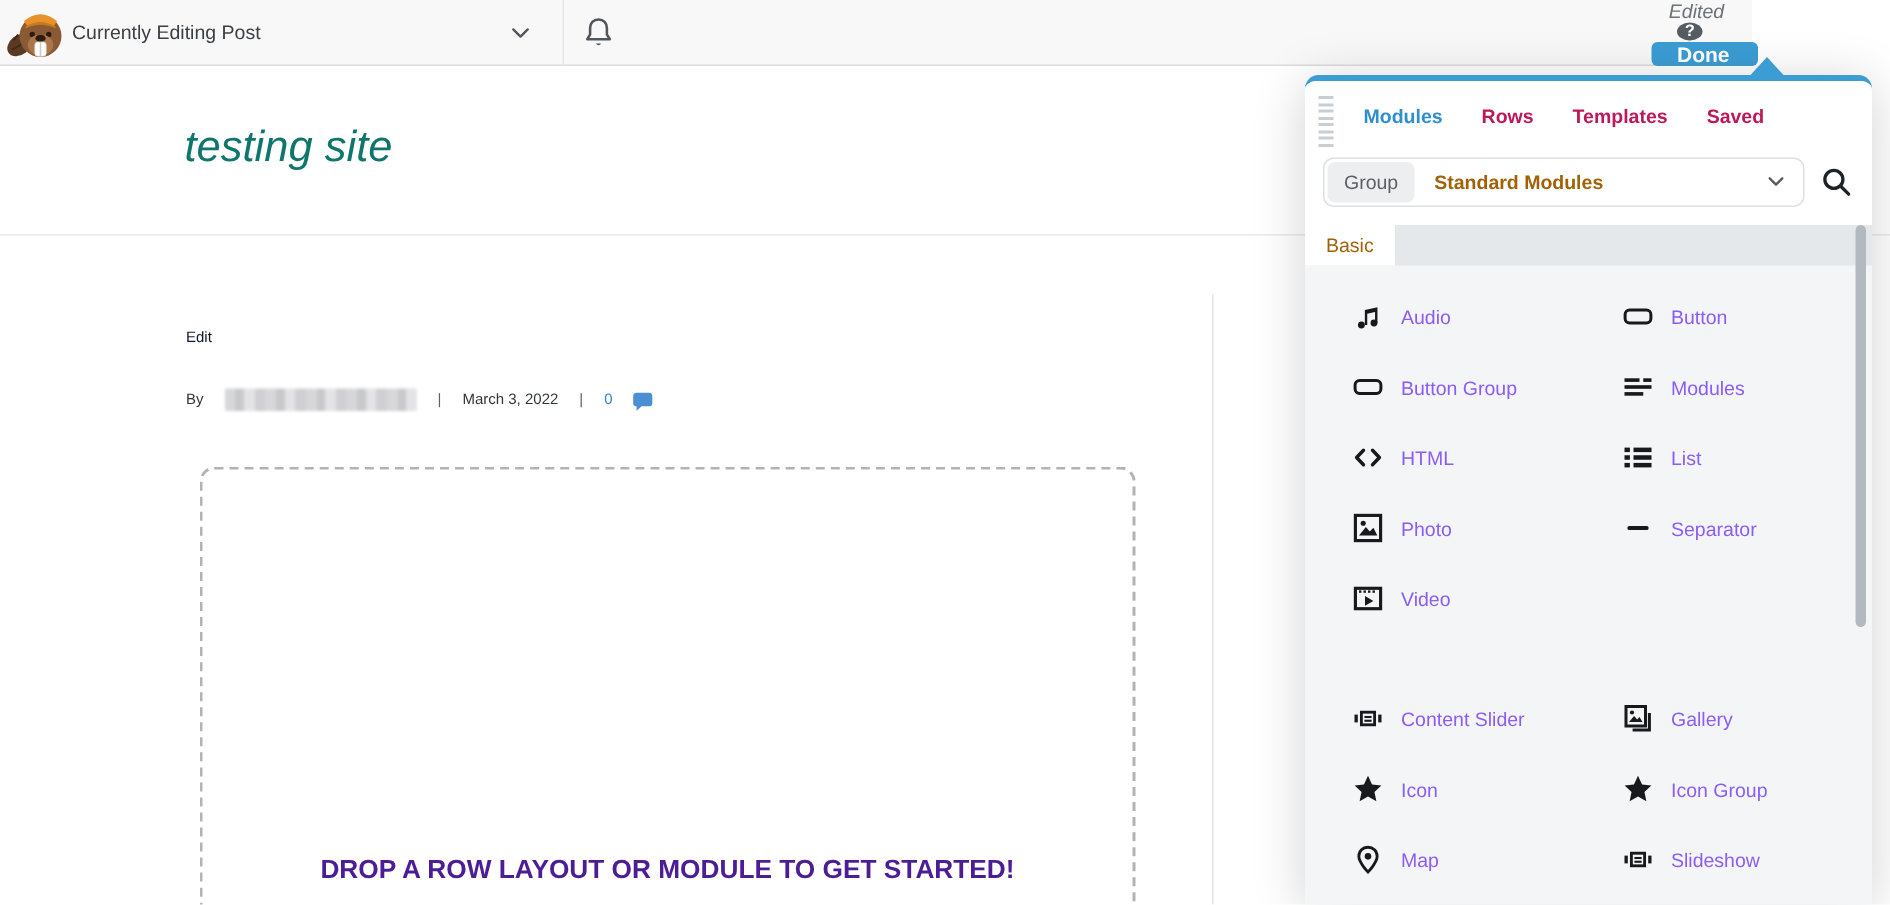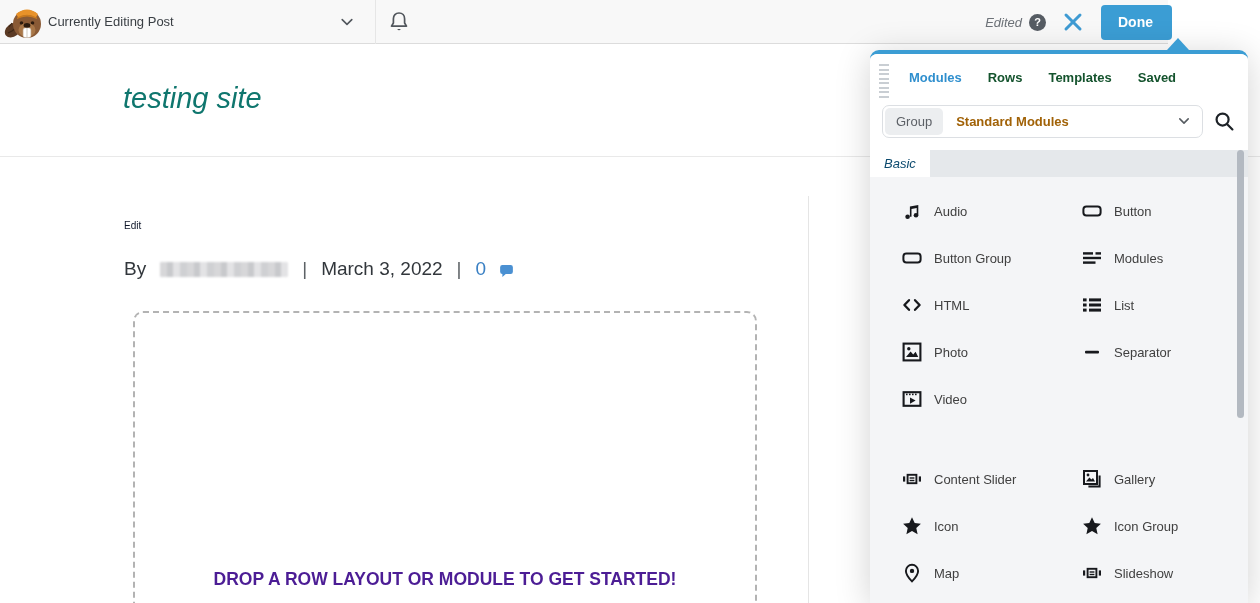--- a/index.html
+++ b/index.html
@@ -8,36 +8,36 @@
   #stage { position:relative; width:1260px; height:603px; background:#fff; }
 
   
   .topbar { position:absolute; top:0; left:0; width:1168px; height:44px;
     background:#f8f8f8; border-bottom:1px solid #dcdcdc; display:flex; align-items:center; z-index:10; }
   .logo { position:absolute; left:4px; top:3px; width:40px; height:40px; }
   .topbar-title { position:absolute; left:48px; top:14px; font-size:13px; color:#3a3f44; }
   .tb-chevron { position:absolute; left:338px; top:14px; width:18px; height:16px; color:#52575d; }
   .tb-divider { position:absolute; left:375px; top:0; width:1px; height:44px; background:#e6e6e6; }
   .tb-bell { position:absolute; left:388px; top:10px; width:22px; height:24px; color:#51565c; }
-  .tb-right { position:absolute; right:0; top:0; height:44px; display:flex; align-items:center; }
+  .tb-right { position:absolute; right:0; top:0; height:44px; display:flex; align-items:center;flex-direction:column; }
   .edited-label { font-style:italic; font-size:13px; color:#6d7278; margin-right:7px; }
   .help-icon { width:17px; height:17px; border-radius:50%; background:#565c63; color:#fff;
     font-size:11px; font-weight:bold; display:flex; align-items:center; justify-content:center;
     margin-right:16px; font-style:normal; }
   .close-icon { width:22px; height:22px; margin-right:17px; color:#3f9bd3; cursor:pointer; }
   .done-button { height:35px; padding:0 19px 0 17px; background:#3b9dd4; color:#fff; border:none;
     border-radius:4px; font-size:14px; font-weight:bold; font-family:inherit; cursor:pointer; margin-right:-4px; }
 
   
   .page-heading { position:absolute; left:123px; top:82px; font-size:29px; font-weight:400; color:#0f766e;font-style:italic; }
   .heading-rule { position:absolute; left:0; top:156px; width:1260px; height:1px; background:#e9e9e9; }
   .content-divider { position:absolute; left:808px; top:196px; width:1px; height:407px; background:#e5e5e5; }
   .edit-link { position:absolute; left:124px; top:220px; font-size:10px; color:#0f172a; cursor:pointer; }
   .byline { position:absolute; left:124px; top:258px; display:flex; align-items:center; gap:14px;
-    font-size:19px; color:#32373c; }
+    font-size:10px; color:#32373c; }
   .redacted-name { display:inline-block; width:128px; height:15px; border-radius:1px;
     background:repeating-linear-gradient(90deg,#d7d7d9 0 7px,#c8c9cc 7px 13px,#e3e3e5 13px 20px,#cfd0d3 20px 27px);
     filter:blur(1.1px); }
   .byline .sep { color:#5d6266; }
   .comment-count { color:#3a80c4; }
   .bubble-icon { width:15px; height:15px; color:#4a90d2; margin-left:-1px; margin-top:2px; }
   .dropzone { position:absolute; left:133px; top:311px; width:624px; height:330px;
     border:2px dashed #b3b3b3; border-radius:10px; }
   .dropzone-text { position:absolute; left:0; top:256px; width:100%; text-align:center;
     font-size:17.5px; font-weight:bold; color:#4c1d95; letter-spacing:0; }
@@ -46,39 +46,39 @@
   .panel { position:absolute; left:870px; top:50px; width:378px; height:553px;
     background:#f4f5f7; border-top:4px solid #3b9dd4; border-radius:9px 9px 0 0;
     box-shadow:0 5px 35px rgba(0,0,0,.18); z-index:20; }
   .panel-caret { position:absolute; left:297px; top:-16px; width:0; height:0;
     border-left:11px solid transparent; border-right:11px solid transparent;
     border-bottom:12px solid #3b9dd4; }
   .panel-header { background:#fff; border-radius:7px 7px 0 0; }
   .grip-icon { position:absolute; left:9px; top:10px; display:flex; flex-direction:column; gap:2.5px; }
   .grip-icon i { display:block; width:10px; height:2px; background:#c9ced3; }
   .panel-tabs { display:flex; align-items:center; height:46px; padding-left:26px; }
-  .tab { padding:0 13px; font-size:13px; font-weight:600; color:#14532d; cursor:pointer; }
+  .tab { padding:0 13px; font-size:13px; font-weight:600; color:#be185d; cursor:pointer; }
   .tab.active { color:#2f8fce; }
   .search-row { display:flex; align-items:center; height:50px; padding:0 13px 8px 12px; gap:11px; }
   .group-control { flex:1; height:33px; background:#fff; border:1px solid #dcdfe3; border-radius:7px;
     display:flex; align-items:center; padding:2px; cursor:pointer; }
   .group-chip { background:#eceef0; border-radius:5px; padding:6px 11px; font-size:13px; color:#5c6066; }
   .group-value { margin-left:13px; font-size:13px; font-weight:600; color:#a16207; flex:1; }
   .select-chevron { width:14px; height:14px; color:#565b60; margin-right:9px; }
   .search-icon { width:21px; height:21px; color:#1d2227; cursor:pointer; }
 
   .section-header { height:27px; background:#e5e8eb; display:flex; }
-  .section-label { background:#f4f5f7; padding:0 14px; line-height:27px; font-size:13px; color:#0c4a6e;font-style:italic; }
+  .section-label { background:#f4f5f7; padding:0 14px; line-height:27px; font-size:13px; color:#a16207; }
   .section-header.first .section-label { background:#fff; }
   .section-items { display:grid; grid-template-columns:180px 1fr; row-gap:21px; padding:21px 0 33px 0; }
   .module-item { display:flex; align-items:center; height:26px; padding-left:32px; cursor:pointer; }
   .module-icon { width:20px; height:20px; color:#17191d; flex:0 0 20px; display:flex;
     align-items:center; justify-content:center; }
   .module-icon svg { width:20px; height:20px; }
-  .module-label { margin-left:12px; font-size:13px; color:#404040; white-space:nowrap; }
+  .module-label { margin-left:12px; font-size:13px; color:#8b5cf6; white-space:nowrap; }
 
   .panel-scrollbar { position:absolute; right:4px; top:96px; width:7px; height:268px;
     background:#b3b9c1; border-radius:4px; }
 </style>
 </head>
 <body>
 
 <div id="stage">
 
   <div class="topbar">

